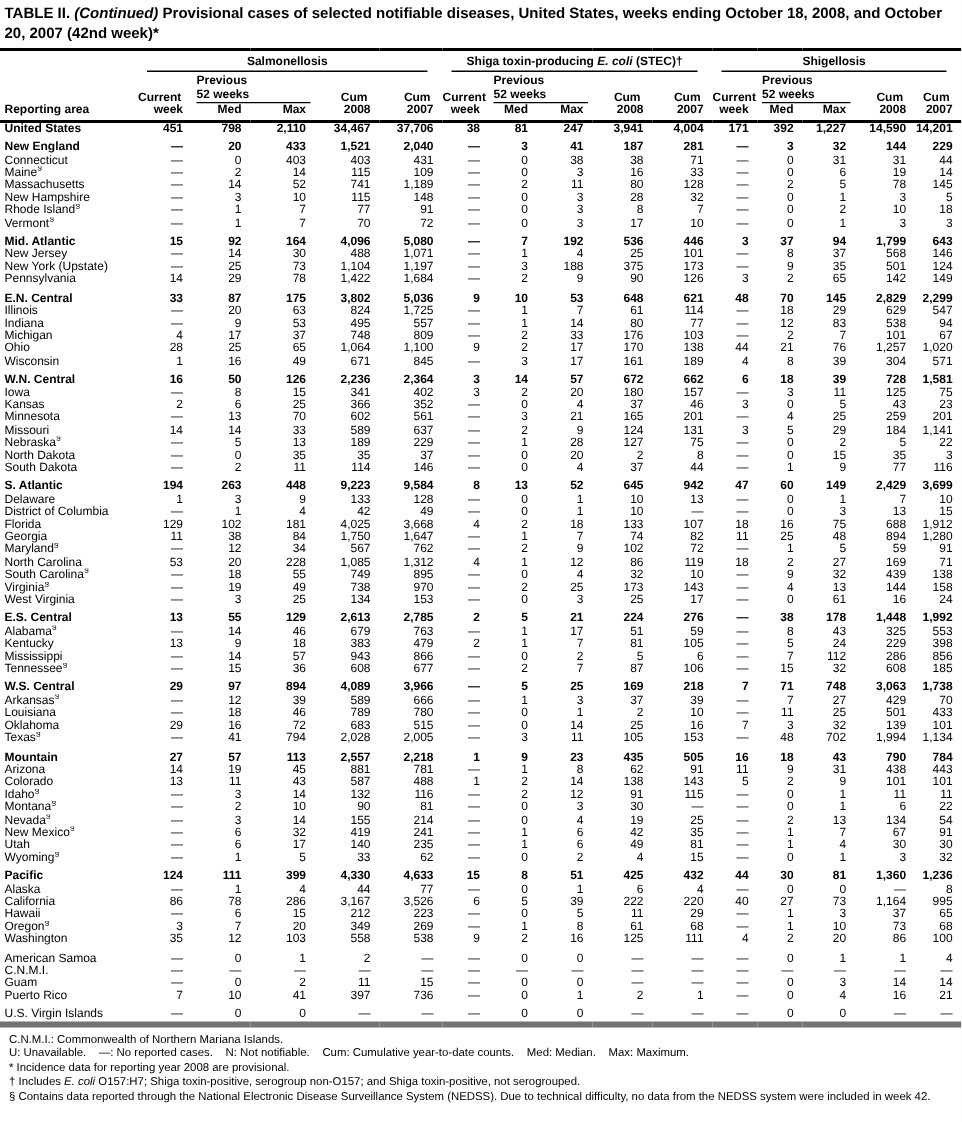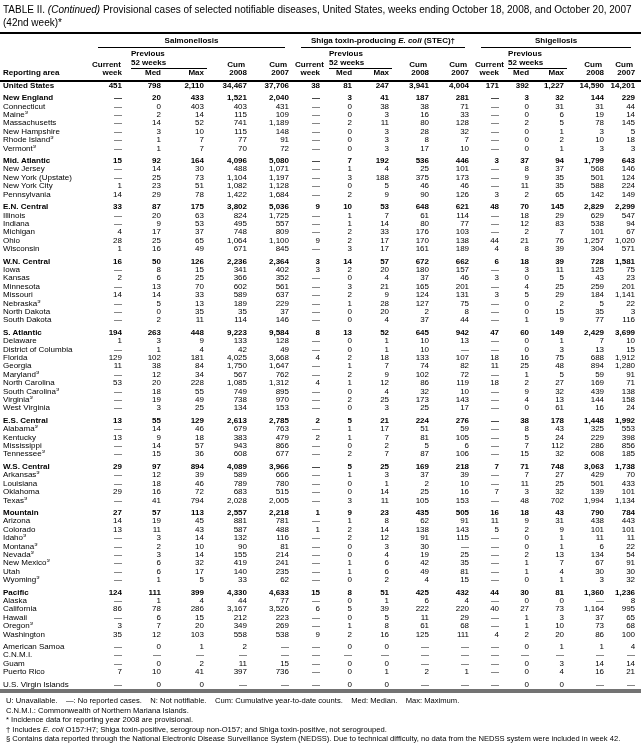--- a/index.html
+++ b/index.html
@@ -1,18 +1,18 @@
 <!DOCTYPE html>
 <html><head>
 <meta charset="utf-8">
 <style>
   html,body{margin:0;padding:0;background:#f6f6f4;}
   #page{width:641px;height:748px;background:#ffffff;color:#000;overflow:hidden;
         font-family:"Liberation Sans", sans-serif;}
-  .title{font-size:10px;font-weight:normal;line-height:1.25;padding:4px 6px 3px 3px;}
+  .title{font-size:10px;font-weight:bold;line-height:1.25;padding:4px 6px 3px 3px;}
   .it{font-style:italic;}
   table{border-collapse:collapse;table-layout:fixed;width:641px;border-top:2px solid #000;border-bottom:4px solid #737373;}
   td{font-size:8px;line-height:8.4px;padding:0;vertical-align:bottom;
      overflow:hidden;white-space:nowrap;}
   thead td{font-weight:bold;}
   .grp-row td{padding-top:3px;}
   .grp-label{display:block;text-align:center;border-bottom:1px solid #000;
              margin:0 10px 0 6px;padding-bottom:2px;font-size:8px;}
   .prev-wrap{display:block;text-align:left;border-bottom:1px solid #000;margin:0 3px;padding-bottom:1px;}
   .prev-wrap span{display:block;line-height:8.5px;}
@@ -310,38 +310,20 @@
           <td class="num c2">188</td>
           <td class="num c3">375</td>
           <td class="num c4">173</td>
           <td class="num c0">—</td>
           <td class="num c1">9</td>
           <td class="num c2">35</td>
           <td class="num c3">501</td>
           <td class="num c4">124</td>
         </tr>
         <tr>
-          <td class="area">New York City</td>
-          <td class="num c0">1</td>
-          <td class="num c1">23</td>
-          <td class="num c2">51</td>
-          <td class="num c3">1,082</td>
-          <td class="num c4">1,128</td>
-          <td class="num c0">—</td>
-          <td class="num c1">0</td>
-          <td class="num c2">5</td>
-          <td class="num c3">46</td>
-          <td class="num c4">46</td>
-          <td class="num c0">—</td>
-          <td class="num c1">11</td>
-          <td class="num c2">35</td>
-          <td class="num c3">588</td>
-          <td class="num c4">224</td>
-        </tr>
-        <tr>
           <td class="area">Pennsylvania</td>
           <td class="num c0">14</td>
           <td class="num c1">29</td>
           <td class="num c2">78</td>
           <td class="num c3">1,422</td>
           <td class="num c4">1,684</td>
           <td class="num c0">—</td>
           <td class="num c1">2</td>
           <td class="num c2">9</td>
           <td class="num c3">90</td>
@@ -1321,20 +1303,20 @@
           <td class="num c0">—</td>
           <td class="num c1">0</td>
           <td class="num c2">0</td>
           <td class="num c3">—</td>
           <td class="num c4">—</td>
         </tr>
       </tbody>
 </table>
 
 <div class="footnotes">
+  <div class="fn">C.N.M.I.: Commonwealth of Northern Mariana Islands.</div>
   <div class="fn">U: Unavailable.    —: No reported cases.    N: Not notifiable.    Cum: Cumulative year-to-date counts.    Med: Median.    Max: Maximum.</div>
-  <div class="fn">C.N.M.I.: Commonwealth of Northern Mariana Islands.</div>
   <div class="fn">* Incidence data for reporting year 2008 are provisional.</div>
   <div class="fn"><span>† Includes </span><span class="it">E. coli</span><span> O157:H7; Shiga toxin-positive, serogroup non-O157; and Shiga toxin-positive, not serogrouped.</span></div>
   <div class="fn">§ Contains data reported through the National Electronic Disease Surveillance System (NEDSS). Due to technical difficulty, no data from the NEDSS system were included in week 42.</div>
 </div>
 
 </div>
 
 </body></html>

